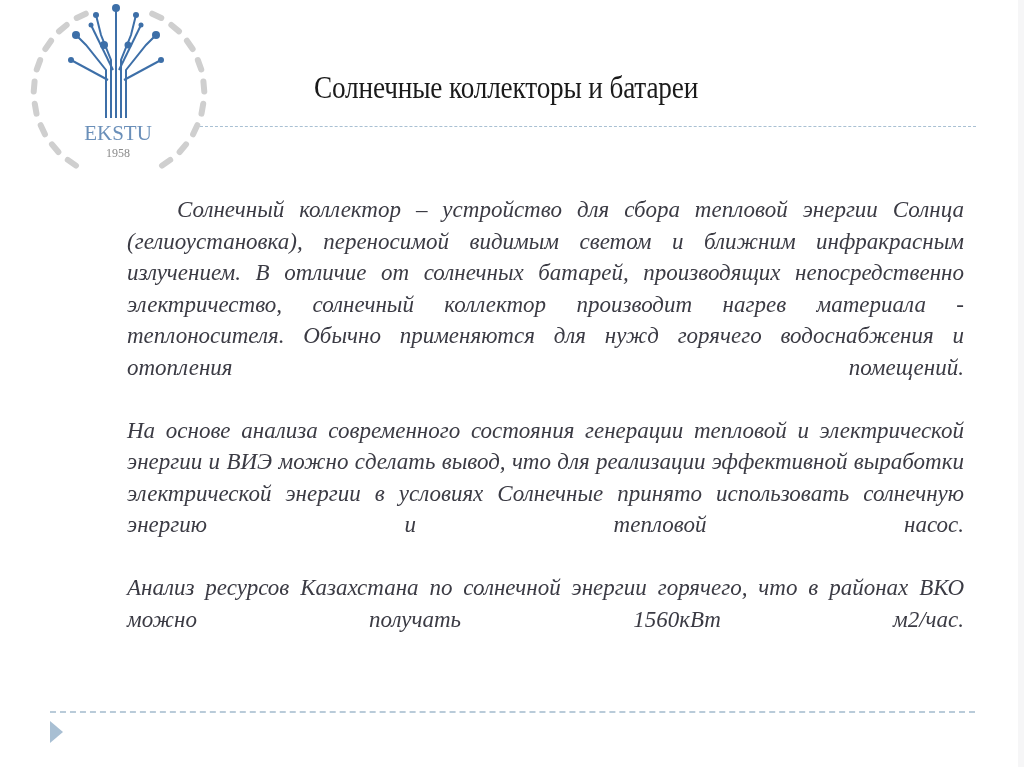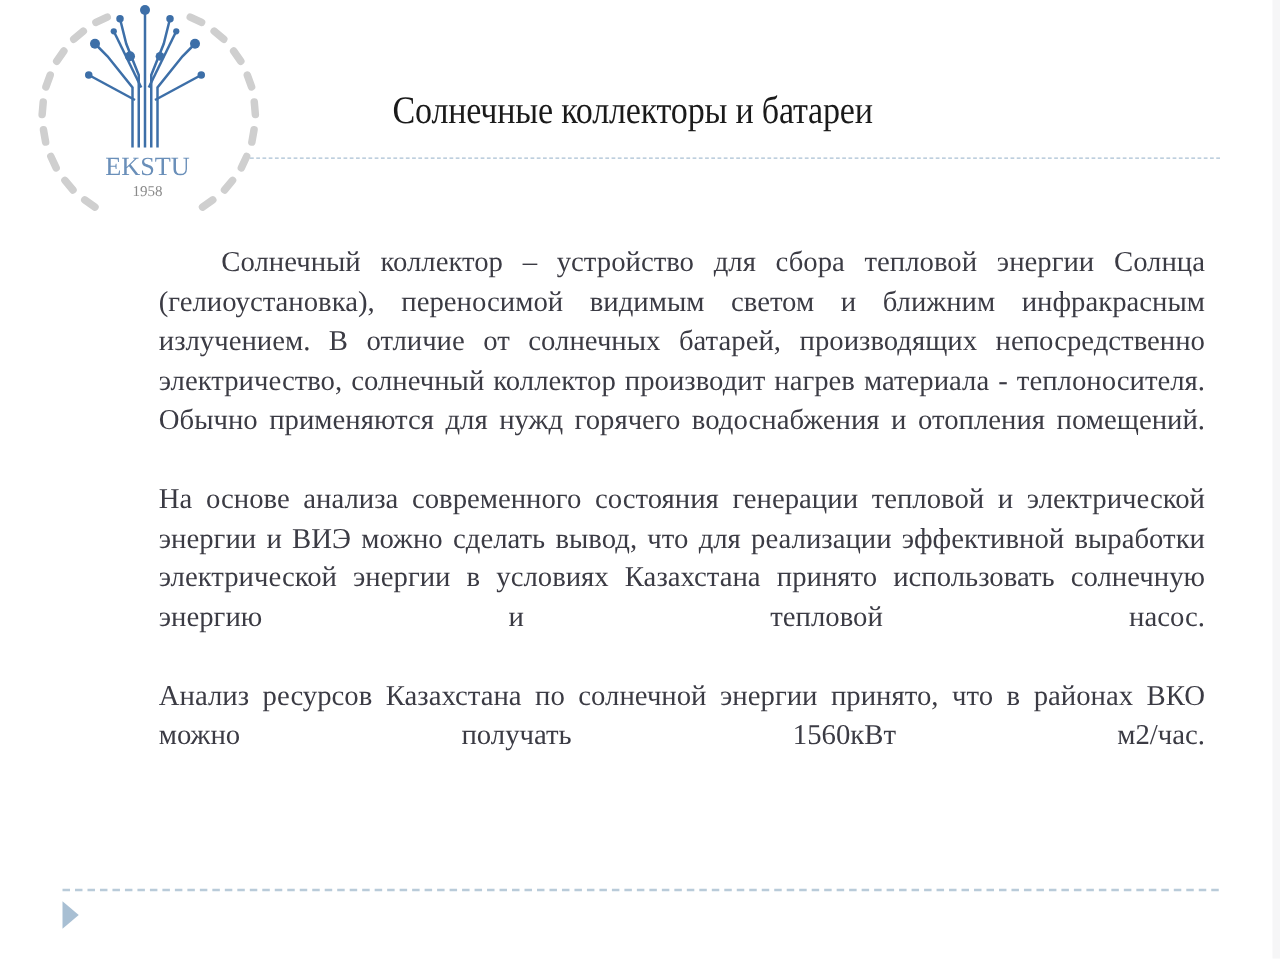--- a/index.html
+++ b/index.html
@@ -14,21 +14,21 @@
     font-family:"Liberation Serif", serif; letter-spacing:-0.2px; transform:scaleX(0.88); transform-origin:left;
     white-space:nowrap;
   }
   .rule {
     position:absolute; height:0; border-top:2px dashed #b9cbd9;
   }
   .rule.top { left:200px; top:126px; width:776px; border-top-width:1px; border-top-color:#a9c0d3;}
   .rule.bottom { left:50px; top:711px; width:925px; }
   .content {
     position:absolute; left:127px; top:194px; width:837px;
-    font-size:23px; line-height:31.5px; text-align:justify; color:#3b3b44;
+    font-size:23px; line-height:31.5px; text-align:justify; color:#3b3b44;font-style:italic;
   }
   .para { margin:0; text-align-last:justify; }
   .para.first { text-indent:50px; }
   .gap { height:31.5px; }
   .arrow {
     position:absolute; left:50px; top:721px; width:0; height:0;
     border-top:11px solid transparent; border-bottom:11px solid transparent;
     border-left:13px solid #a8bfd3;
   }
 </style>
@@ -91,19 +91,19 @@
     <text x="102" y="157" font-family="Liberation Serif, serif" font-size="12" fill="#8a8a8a" text-anchor="middle">1958</text>
   </svg>
 </div>
 
 <div class="title">Солнечные коллекторы и батареи</div>
 <div class="rule top"></div>
 
 <div class="content">
   <p class="para first">Солнечный коллектор – устройство для сбора тепловой энергии Солнца (гелиоустановка), переносимой видимым светом и ближним инфракрасным излучением. В отличие от солнечных батарей, производящих непосредственно электричество, солнечный коллектор производит нагрев материала - теплоносителя. Обычно применяются для нужд горячего водоснабжения и отопления помещений.</p>
   <div class="gap"></div>
-  <p class="para">На основе анализа современного состояния генерации тепловой и электрической энергии и ВИЭ можно сделать вывод, что для реализации эффективной выработки электрической энергии в условиях Казахстана принято использовать солнечную энергию и тепловой насос.</p>
+  <p class="para">На основе анализа современного состояния генерации тепловой и электрической энергии и ВИЭ можно сделать вывод, что для реализации эффективной выработки электрической энергии в условиях Солнечные принято использовать солнечную энергию и тепловой насос.</p>
   <div class="gap"></div>
-  <p class="para">Анализ ресурсов Казахстана по солнечной энергии принято, что в районах ВКО можно получать 1560кВт м2/час.</p>
+  <p class="para">Анализ ресурсов Казахстана по солнечной энергии горячего, что в районах ВКО можно получать 1560кВт м2/час.</p>
 </div>
 
 <div class="rule bottom"></div>
 <div class="arrow"></div>
 
 </body></html>

